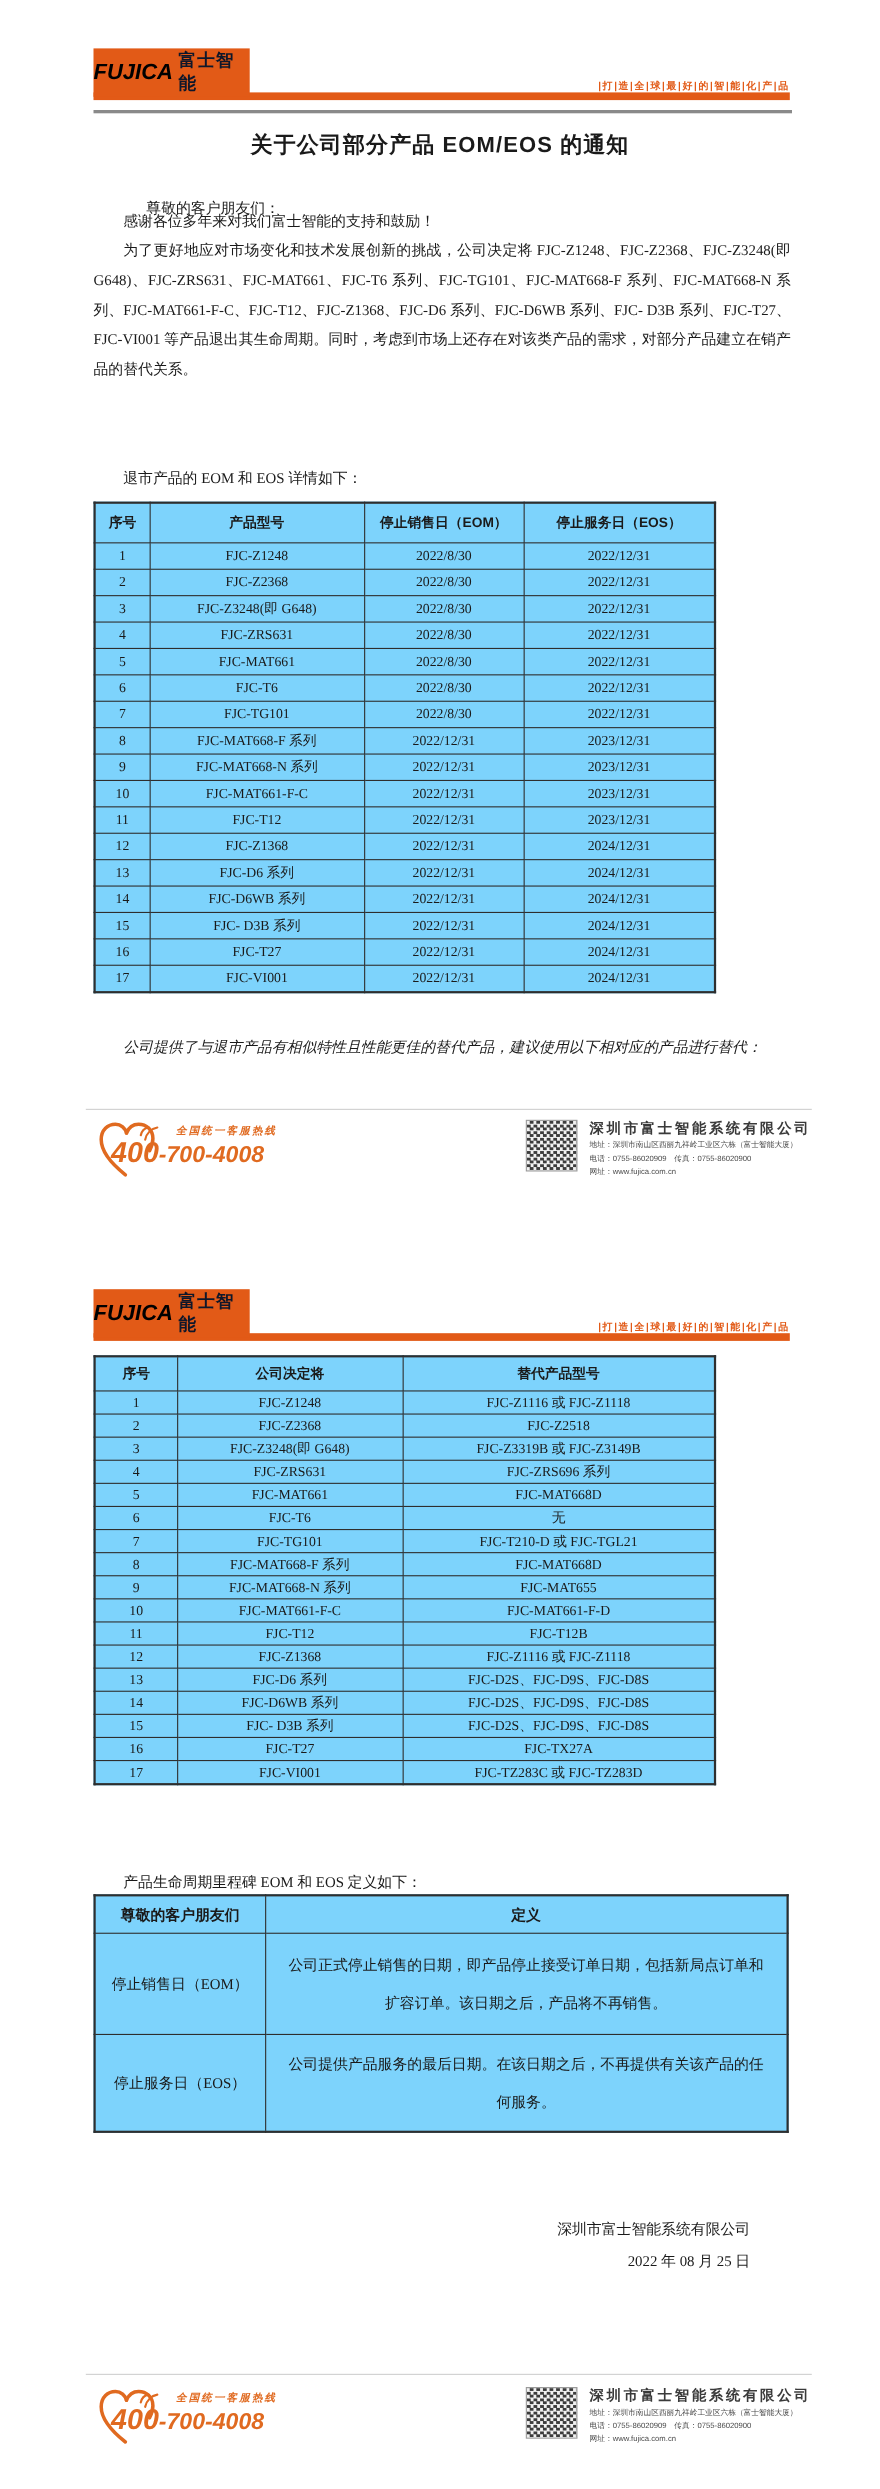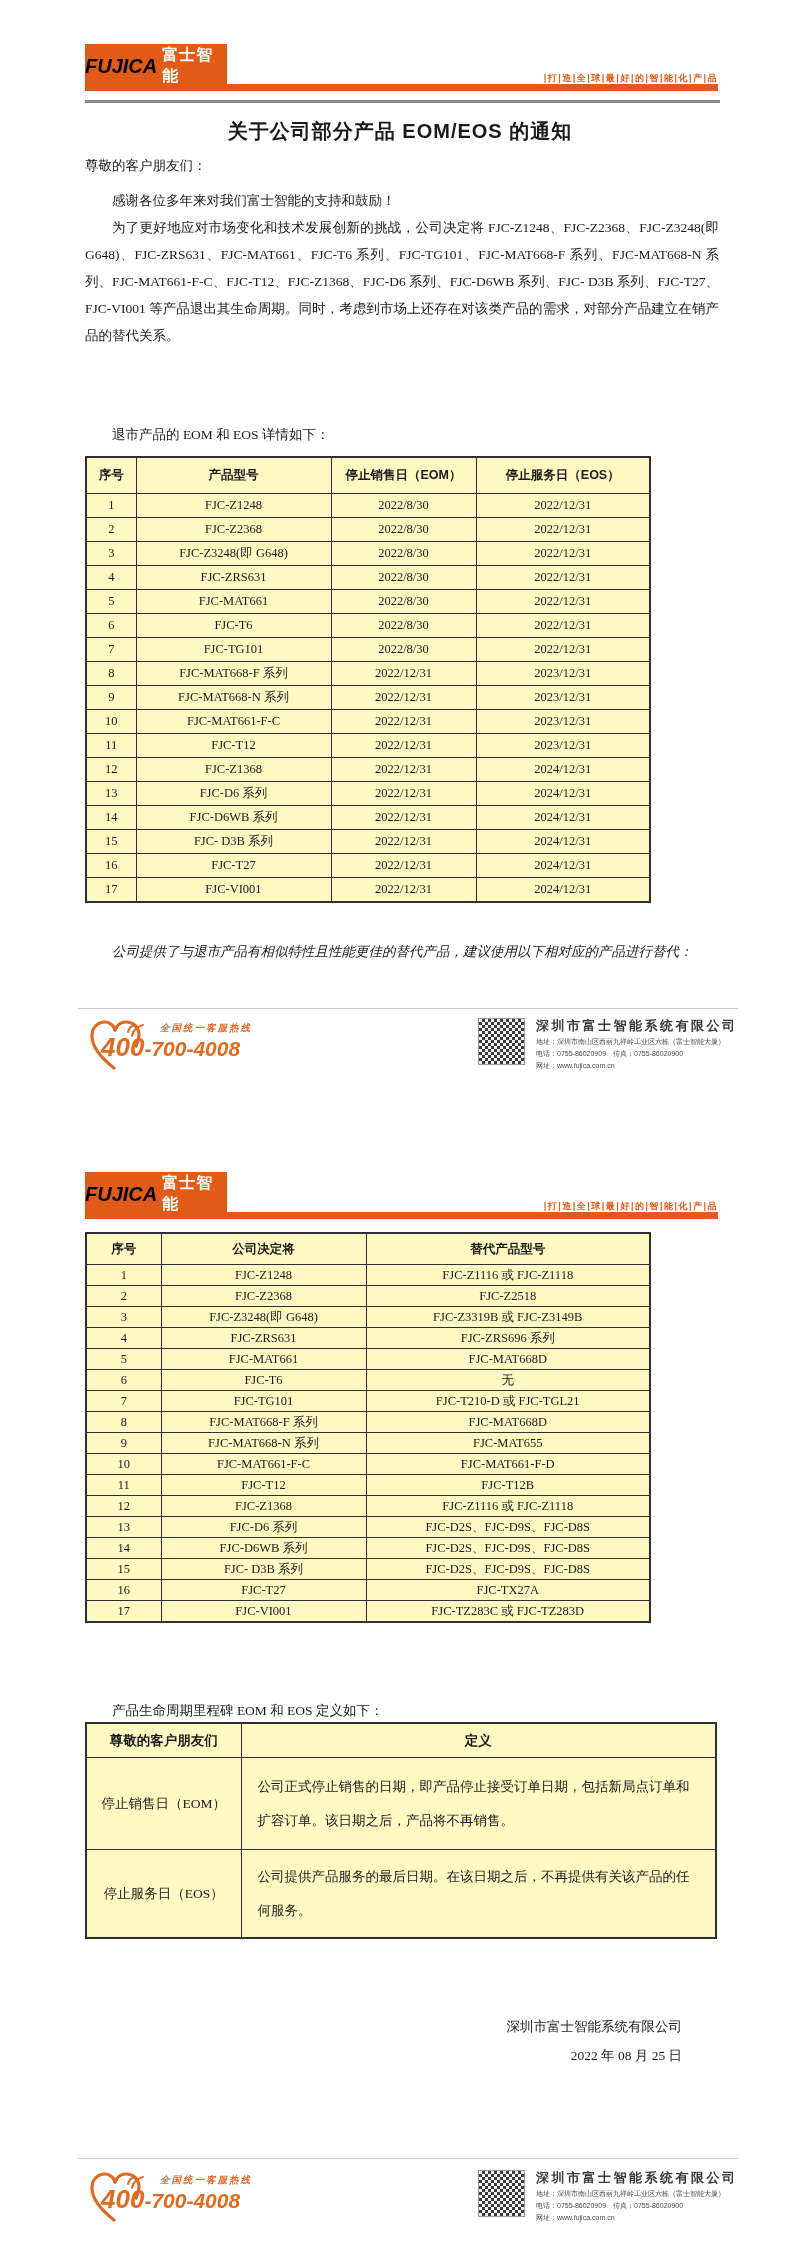--- a/index.html
+++ b/index.html
@@ -5,50 +5,50 @@
   html,body{margin:0;padding:0;background:#ffffff;}
   .page{position:relative;width:800px;height:2263px;background:#ffffff;overflow:hidden;
         font-family:"Liberation Serif", serif;color:#1a1a1a;}
 
   
   .letterhead{position:absolute;left:0;width:800px;height:70px;}
   .logo-box{position:absolute;left:85px;top:0;width:142px;height:44px;background:#E25A17;
             display:flex;align-items:center;justify-content:center;gap:5px;}
   .logo-en{color:#000000;font-family:"Liberation Sans",sans-serif;font-weight:bold;font-style:italic;
            font-size:20px;letter-spacing:0;}
-  .logo-cn{color:#ffffff;font-family:"Liberation Sans",sans-serif;font-weight:bold;font-size:16px;letter-spacing:1px;}
+  .logo-cn{color:#0f172a;font-family:"Liberation Sans",sans-serif;font-weight:bold;font-size:16px;letter-spacing:1px;}
   .slogan{position:absolute;right:82px;top:28px;color:#E25A17;font-family:"Liberation Sans",sans-serif;
           font-size:9px;font-weight:bold;letter-spacing:1.5px;white-space:nowrap;margin-left:44px;}
   .band{position:absolute;left:85px;right:82px;top:40px;height:7px;background:#E25A17;}
   .gray-rule{position:absolute;left:85px;right:80px;height:3px;background:#8a8a8a;}
 
   
   .title{position:absolute;left:0;top:118px;width:800px;text-align:center;
          font-family:"Liberation Sans",sans-serif;font-weight:bold;font-size:20px;letter-spacing:1px;}
   .bodytext{position:absolute;left:85px;width:634px;font-size:13.5px;line-height:27px;}
   .indent{text-indent:2em;}
   .justify{text-align:justify;}
 
   
-  table{border-collapse:collapse;position:absolute;table-layout:fixed;background:#fef9c3;}
+  table{border-collapse:collapse;position:absolute;table-layout:fixed;background:#7dd3fc;}
   table, th, td{border:1px solid #2e2e2e;}
   table{border-width:2px;}
   th{font-family:"Liberation Sans",sans-serif;font-weight:bold;font-size:12.5px;padding:0;}
   td{font-size:12.5px;text-align:center;padding:0;}
   .t1{left:85px;top:456px;width:566px;}
   .t1 th{height:35px;}
   .t1 td{height:23px;}
   .t2{left:85px;top:1232px;width:566px;}
   .t2 th{height:30px;}
   .t2 td{height:20px;}
   .t3{left:85px;top:1722px;width:632px;}
   .t3 th{height:33px;font-size:13.5px;}
   .t3 td{font-size:13.5px;}
   .t3 td:first-child{width:155px;}
-  .t3 td + td{text-align:left;padding:6px 16px;line-height:34px;}
+  .t3 td + td{text-align:center;padding:6px 16px;line-height:34px;}
   .t3 tr.r-eom td{height:79px;}
   .t3 tr.r-eos td{height:75px;}
 
   
   .footer-line{position:absolute;left:78px;width:660px;height:1px;background:#cfcfcf;}
   .footer{position:absolute;left:0;width:800px;height:60px;padding-left:40px;}
   .hotline{position:absolute;left:88px;top:0;width:240px;height:58px;color:#E06A20;}
   .hotline-label{position:absolute;left:72px;top:6px;font-style:italic;font-weight:bold;
                  font-size:9.5px;letter-spacing:2px;font-family:"Liberation Sans",sans-serif;}
   .hotline-number{position:absolute;left:13px;top:16px;font-family:"Liberation Sans",sans-serif;
@@ -75,21 +75,21 @@
     <div class="logo-box">
       <span class="logo-en">FUJICA</span>
       <span class="logo-cn">富士智能</span>
     </div>
     <div class="slogan">|打|造|全|球|最|好|的|智|能|化|产|品</div>
   </div>
   <div class="gray-rule" style="top:100px;"></div>
 
   <div class="title">关于公司部分产品 EOM/EOS 的通知</div>
 
-  <div class="bodytext" style="top:152px;">尊敬的客户朋友们：</div>
+  <div class="bodytext" style="top:176px;margin-left:48px;">尊敬的客户朋友们：</div>
   <div class="bodytext indent" style="top:187px;">感谢各位多年来对我们富士智能的支持和鼓励！</div>
   <div class="bodytext indent justify" style="top:214px;">为了更好地应对市场变化和技术发展创新的挑战，公司决定将 FJC-Z1248、FJC-Z2368、FJC-Z3248(即 G648)、FJC-ZRS631、FJC-MAT661、FJC-T6 系列、FJC-TG101、FJC-MAT668-F 系列、FJC-MAT668-N 系列、FJC-MAT661-F-C、FJC-T12、FJC-Z1368、FJC-D6 系列、FJC-D6WB 系列、FJC- D3B 系列、FJC-T27、FJC-VI001 等产品退出其生命周期。同时，考虑到市场上还存在对该类产品的需求，对部分产品建立在销产品的替代关系。</div>
   <div class="bodytext indent" style="top:421px;">退市产品的 EOM 和 EOS 详情如下：</div>
 
   <table class="t1">
     <colgroup>
         <col style="width:50px">
         <col style="width:195px">
         <col style="width:145px">
         <col>

